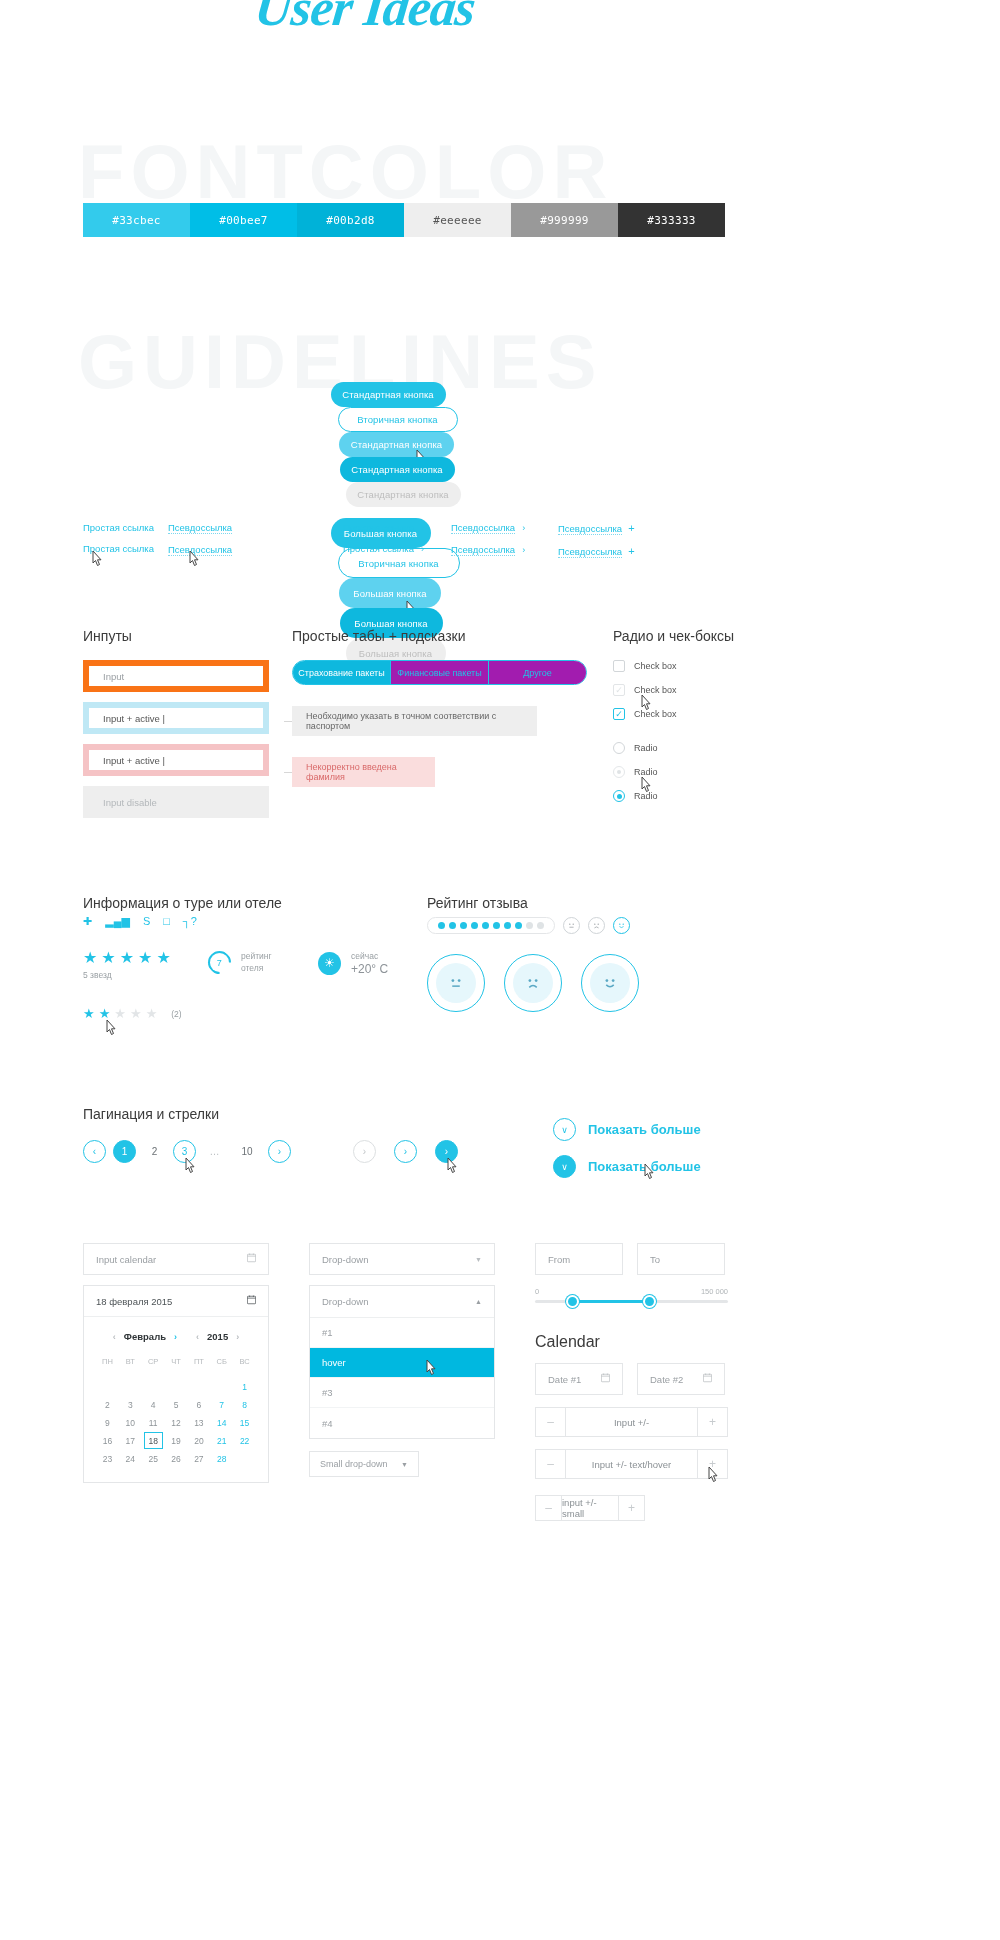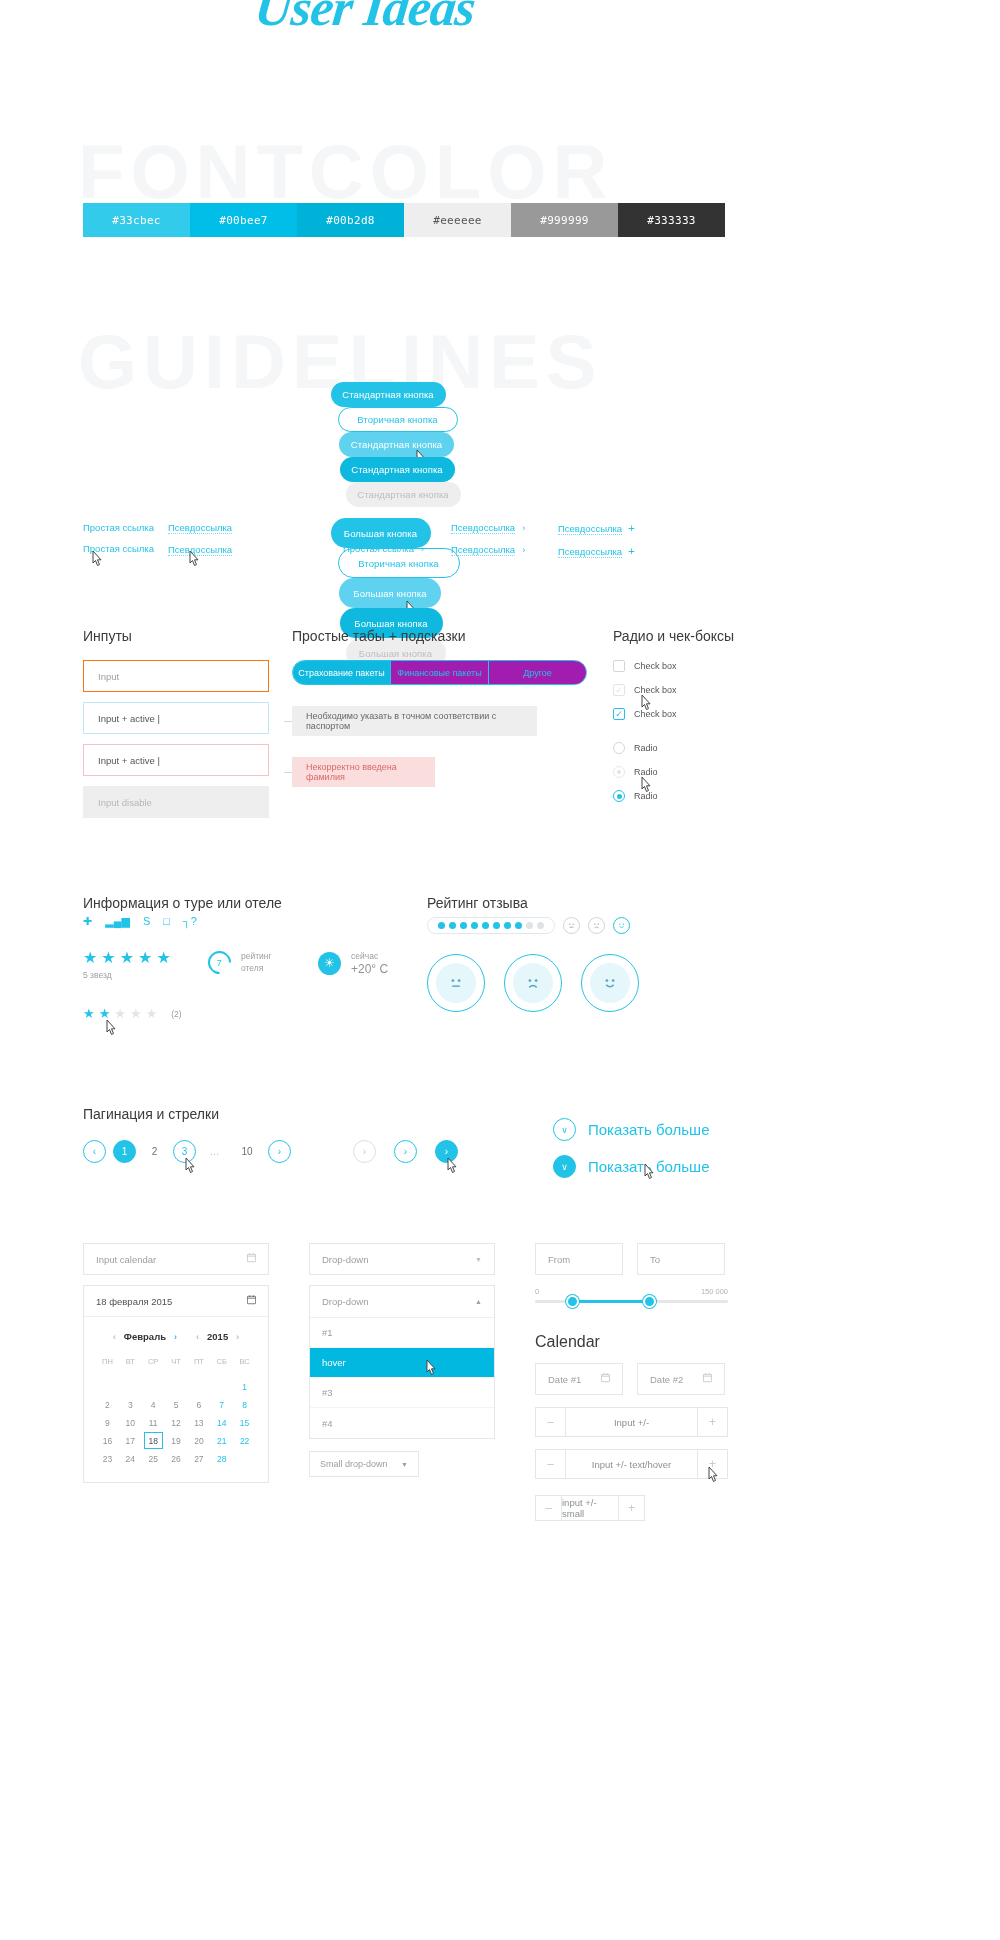--- a/index.html
+++ b/index.html
@@ -87,21 +87,21 @@
   .plus { color: #22c3e6; font-size: 11px; margin-left: 6px; }
 
   
   .sec-h {
     position: absolute; font-size: 14px; color: #3b3b3b; font-weight: normal;
   }
 
   
   .inputs-col { position: absolute; left: 83px; top: 660px; width: 186px; }
   .inp {
-    width: 186px; height: 32px; border: 1px solid #f97316; background: #fff;
+    width: 186px; height: 32px; border: 6px solid #f97316; background: #fff;
     display: flex; align-items: center; padding-left: 14px;
     font-size: 9.5px; color: #9a9fa3; margin-bottom: 10px;
   }
   .inp.active { border-color: #bfe8f5; color: #555; }
   .inp.error  { border-color: #f5c3c5; color: #555; }
   .inp.disabled { background: #eeeeee; border-color: #eeeeee; color: #b4b8bb; }
 
   
   .tabs-col { position: absolute; left: 292px; top: 660px; width: 300px; }
   .tabs {
@@ -221,21 +221,21 @@
   .show-more {
     position: absolute; right: 0; top: 0; width: 175px;
   }
   .sm-row { display: flex; align-items: center; margin-bottom: 14px; position: relative; }
   .sm-circle {
     width: 23px; height: 23px; border-radius: 50%; border: 1px solid #22c3e6;
     display: flex; align-items: center; justify-content: center;
     color: #22c3e6; font-size: 9px; margin-right: 12px; background: #fff;
   }
   .sm-circle.filled { background: #22c3e6; color: #fff; }
-  .sm-txt { font-size: 15px; color: #22c3e6; }
+  .sm-txt { font-size: 13px; color: #22c3e6; font-weight: bold; }
 
   
   .bottom { position: absolute; left: 83px; top: 1243px; width: 645px; display: flex; }
   .bcol { position: relative; }
   .bcol1 { width: 186px; margin-right: 40px; }
   .bcol2 { width: 186px; margin-right: 40px; }
   .bcol3 { width: 193px; }
 
   .fld {
     height: 32px; border: 1px solid #e4e6e8; background: #fff;

